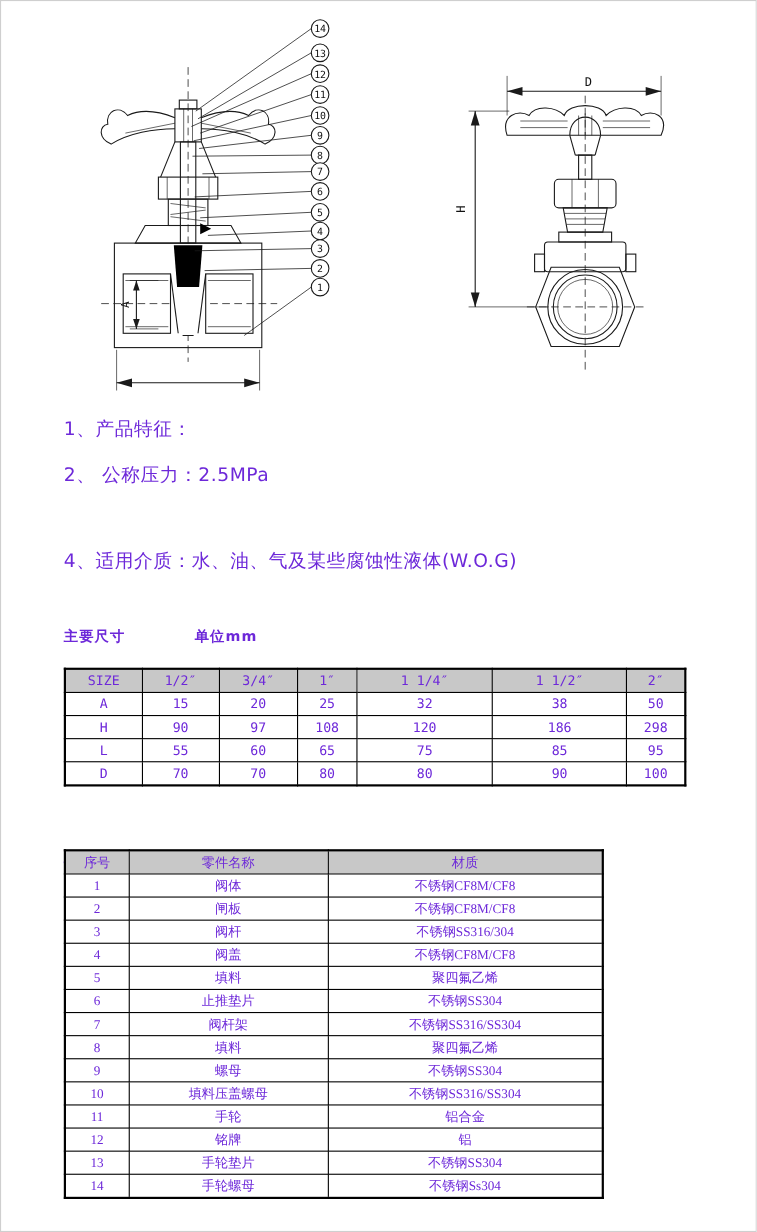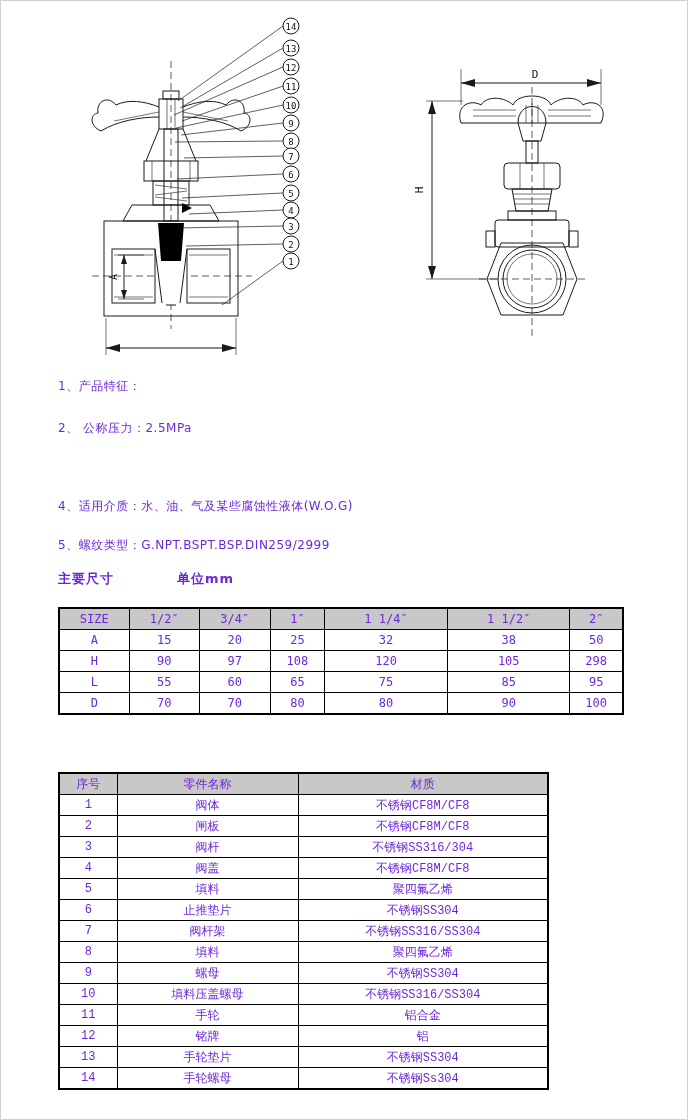--- a/index.html
+++ b/index.html
@@ -7,36 +7,36 @@
     position:relative;width:688px;height:1120px;background:#ffffff;
     border:1px solid #cfcfcf;box-sizing:border-box;overflow:hidden;
     font-family:"DejaVu Sans",sans-serif;color:#6d28d9;
   }
   svg{position:absolute;}
   svg text{font-family:"DejaVu Sans Mono","DejaVu Sans",monospace;fill:#111;}
   .ln{stroke:#1a1a1a;stroke-width:1;fill:none;}
   .thin{stroke:#1a1a1a;stroke-width:.6;fill:none;}
   .cl{stroke:#1a1a1a;stroke-width:.7;fill:none;stroke-dasharray:7 4;}
   .feature{
-    position:absolute;left:57px;font-size:12px;letter-spacing:.5px;white-space:pre;
+    position:absolute;left:57px;font-size:17px;letter-spacing:.5px;white-space:pre;
     font-family:"DejaVu Sans",sans-serif;
   }
   .sec-title{
     position:absolute;font-size:13px;font-weight:bold;letter-spacing:1px;
     font-family:"DejaVu Sans",sans-serif;
   }
   table{position:absolute;border-collapse:collapse;table-layout:fixed;background:#fff;}
   table{border:2px solid #000;}
   th,td{
     border:1px solid #000;height:20px;padding:0 2px;text-align:center;vertical-align:middle;
     font-size:12px;font-weight:normal;overflow:hidden;white-space:nowrap;
   }
   thead tr{background:#c8c8c8;}
   #dims-table th,#dims-table td{font-family:"DejaVu Sans Mono","DejaVu Sans",monospace;}
-  #mat-table th,#mat-table td{font-family:Liberation Mono, monospace;}
+  #mat-table th,#mat-table td{font-family:Liberation Serif, serif;}
 </style>
 </head>
 <body>
 
 <div class="page">
 
   <svg id="left-drawing" style="left:55px;top:8px" width="258" height="356" viewBox="0 0 258 356">
     <defs>
       <pattern id="hh" patternUnits="userSpaceOnUse" width="7" height="7" patternTransform="rotate(45)">
         <line x1="0" y1="0" x2="0" y2="7" stroke="#3a3a3a" stroke-width="0.8"></line>
@@ -238,21 +238,20 @@
       <polygon class="ln" points="102,190 164,190 178,226 164,262 102,262 88,226" fill="#fff"></polygon>
       <circle class="ln" cx="133" cy="226" r="34"></circle>
       <circle class="ln" cx="133" cy="226" r="29"></circle>
       <circle class="thin" cx="133" cy="226" r="25"></circle>
     </g>
   </svg>
 
   <div class="feature" style="top:377px">1、产品特征：</div>
   <div class="feature" style="top:419px">2、 公称压力：2.5MPa</div>
   <div class="feature" style="top:497px">4、适用介质：水、油、气及某些腐蚀性液体(W.O.G)</div>
-  <div class="feature" style="top:536px">5、螺纹类型：G.NPT.BSPT.BSP.DIN259/2999</div>
 
   <div class="sec-title" style="left:57px;top:569px">主要尺寸</div>
   <div class="sec-title" style="left:176px;top:569px">单位mm</div>
 
   <table id="dims-table" style="left:57px;top:606px;width:566px">
     <colgroup>
       <col style="width:70px">
         <col style="width:70px">
         <col style="width:71px">
       <col style="width:54px">
@@ -280,21 +279,21 @@
           <td>32</td>
           <td>38</td>
           <td>50</td>
         </tr>
         <tr>
           <td>H</td>
           <td>90</td>
           <td>97</td>
           <td>108</td>
           <td>120</td>
-          <td>105</td>
+          <td>186</td>
           <td>298</td>
         </tr>
         <tr>
           <td>L</td>
           <td>55</td>
           <td>60</td>
           <td>65</td>
           <td>75</td>
           <td>85</td>
           <td>95</td>

